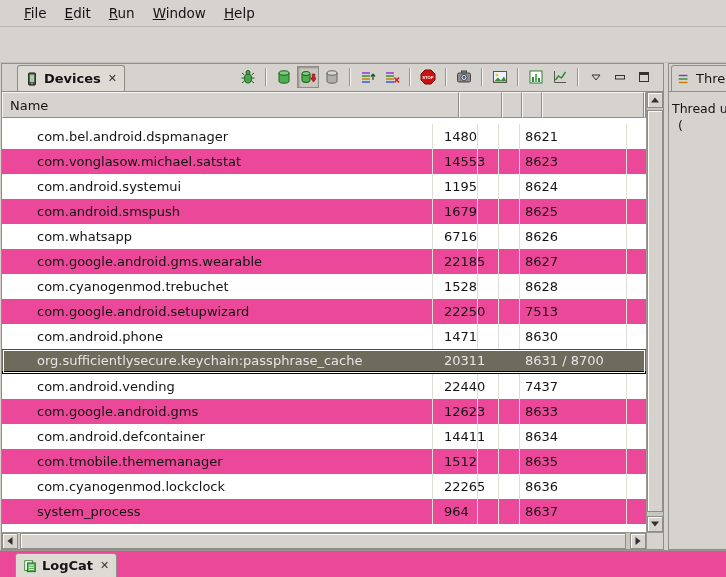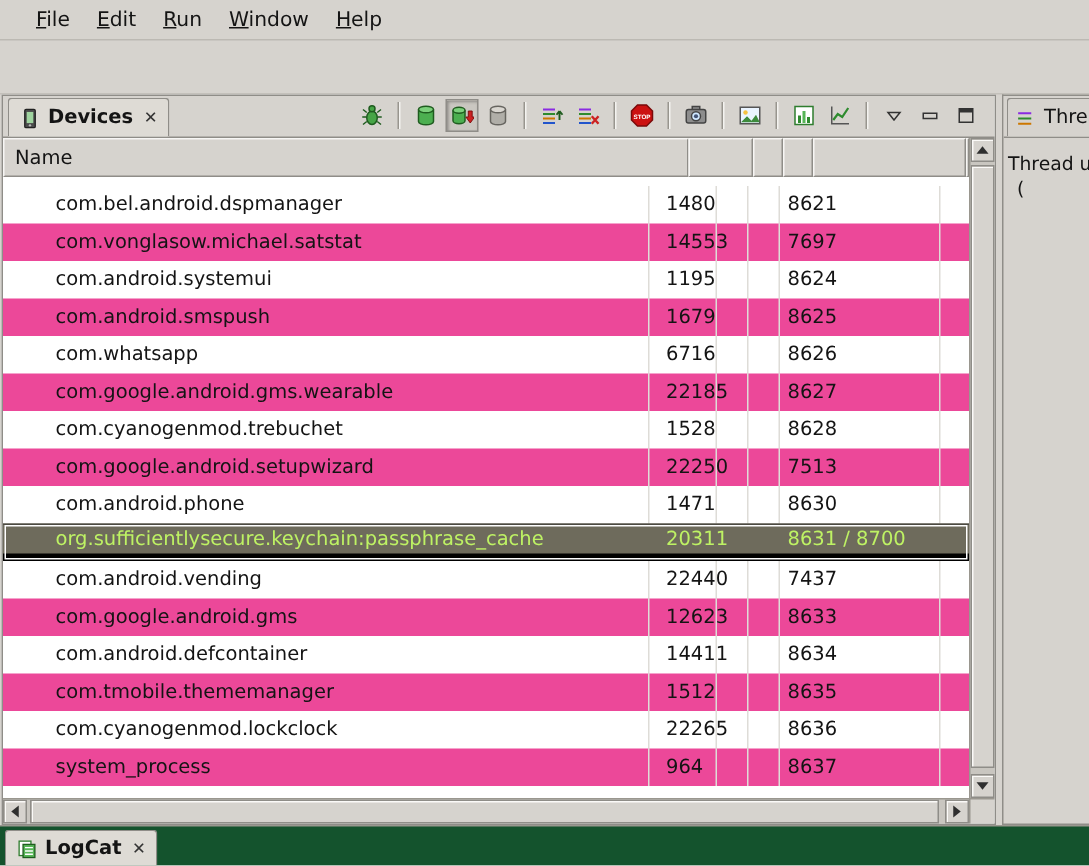--- a/index.html
+++ b/index.html
@@ -10,21 +10,21 @@
   .menubar{position:absolute;top:0;left:0;width:100%;height:27px;display:flex;align-items:center;padding-left:15px;border-bottom:1px solid #bcb9b3}
   .menu-item{display:inline-block;font-size:13.5px;padding:3px 9px}
   .menu-item::first-letter{text-decoration:underline}
 
   
   .toolbar-strip{position:absolute;top:27px;left:0;width:100%;height:36px;border-bottom:1px solid #c3c0ba}
 
   
   .devices-panel{position:absolute;top:63px;left:1px;width:663px;height:487px;background:#fff;border:1px solid #8f8d88}
   .tabbar{position:absolute;top:0;left:0;right:0;height:28px;background:#d6d3ce;border-bottom:1px solid #8f8d88;display:flex;align-items:flex-end}
-  .tab{display:flex;align-items:center;gap:5px;height:26px;margin-left:3px;padding:0 7px;background:#dedbd5;border:1px solid #8f8d88;border-bottom:none;border-radius:3px 3px 0 0;font-size:13px;white-space:nowrap}
+  .tab{display:flex;align-items:center;gap:5px;height:26px;margin-left:15px;padding:0 7px;background:#dedbd5;border:1px solid #8f8d88;border-bottom:none;border-radius:3px 3px 0 0;font-size:13px;white-space:nowrap}
   .tab .tab-label{font-weight:bold}
   .tab-close{font-size:11px;color:#333;margin-left:2px;line-height:1}
   .tab-icon{display:flex;align-items:center}
 
   .panel-toolbar{margin-left:auto;display:flex;align-items:center;height:28px;padding-right:8px;gap:2px}
   .tbtn{width:22px;height:22px;display:flex;align-items:center;justify-content:center;border:1px solid transparent}
   .tbtn.pressed{border:1px solid #8f8d88;background:#cac7c1;box-shadow:inset 1px 1px 2px rgba(0,0,0,.3)}
   .sep{width:2px;height:18px;border-left:1px solid #98958e;border-right:1px solid #f4f3f0;margin:0 4px}
 
   
@@ -41,21 +41,21 @@
   .tbody{position:absolute;top:54px;left:0;width:644px;bottom:17px;background:#fff;overflow:hidden;padding-top:6px}
   .trow{height:25px;display:flex;align-items:flex-end;font-size:13px}
   .trow.alt{background:#ec4899}
   .cell{height:100%;display:flex;align-items:center}
   .cell.cname{width:431px;padding-left:35px;white-space:nowrap;overflow:hidden;border-right:1px solid #dedcd7}
   .cell.cpid{width:45px;padding-left:11px;border-right:1px solid #dedcd7}
   .cell.c3{width:21px;border-right:1px solid #dedcd7}
   .cell.c4{width:21px;border-right:1px solid #dedcd7}
   .cell.cport{width:107px;padding-left:5px;white-space:nowrap;border-right:1px solid #dedcd7}
   .cell.cfill{flex:1}
-  .trow.selected{background:var(--sel,#6e6b5c);color:#bef264;outline:1px solid #fff;outline-offset:-2px;border-top:1px solid #4c4a42;border-bottom:5px solid #000000;position:relative;z-index:2}
+  .trow.selected{background:var(--sel,#6e6b5c);color:#e5e5e5;outline:1px solid #fff;outline-offset:-2px;border-top:1px solid #4c4a42;border-bottom:3px solid #000000;position:relative;z-index:2}
   .trow.selected .cell{border-right-color:transparent}
 
   
   .vscroll{position:absolute;top:28px;right:0;width:17px;bottom:17px;background:#c9c6c0;border-left:1px solid #9a978f}
   .sb-btn{position:absolute;left:0;width:16px;height:16px;background:#d6d3ce;border:1px solid #8f8d88;box-shadow:inset 1px 1px 0 #fbfaf8}
   .sb-btn.up{top:0}.sb-btn.down{bottom:0}
   .arrow{position:absolute;left:50%;top:50%;transform:translate(-50%,-50%);width:0;height:0}
   .arrow.n{border-left:4px solid transparent;border-right:4px solid transparent;border-bottom:5px solid #2f2f2f}
   .arrow.s{border-left:4px solid transparent;border-right:4px solid transparent;border-top:5px solid #2f2f2f}
   .arrow.w{border-top:4px solid transparent;border-bottom:4px solid transparent;border-right:5px solid #2f2f2f}
@@ -69,21 +69,21 @@
 
   
   .threads-panel{position:absolute;top:63px;left:668px;width:58px;height:487px;background:#d6d3ce;border:1px solid #8f8d88;border-right:none;overflow:hidden}
   .threads-panel .tabbar{position:absolute}
   .threads-panel .tab{background:#d6d3ce;padding:0 5px;margin-left:2px}
   .threads-panel .tab .tab-label{font-weight:normal}
   .threads-msg{position:absolute;top:28px;left:0;right:0;padding:8px 0 0 3px;font-size:12.5px;line-height:17px;white-space:nowrap}
   .threads-msg .l2{padding-left:6px}
 
   
-  .bottom-bar{position:absolute;top:550px;left:0;width:726px;height:27px;background:#14532d;border-top:1px solid #9a978f}
+  .bottom-bar{position:absolute;top:550px;left:0;width:726px;height:27px;background:#ec4899;border-top:1px solid #9a978f}
   .bottom-bar .tab{margin-top:2px;height:24px;float:left}
 </style>
 </head>
 <body>
 
 <div class="menubar">
   <span class="menu-item">File</span>
   <span class="menu-item">Edit</span>
   <span class="menu-item">Run</span>
   <span class="menu-item">Window</span>
@@ -229,21 +229,21 @@
       <div class="cell c3"></div>
       <div class="cell c4"></div>
       <div class="cell cport">8621</div>
       <div class="cell cfill"></div>
     </div>
       <div class="trow alt">
       <div class="cell cname">com.vonglasow.michael.satstat</div>
       <div class="cell cpid">14553</div>
       <div class="cell c3"></div>
       <div class="cell c4"></div>
-      <div class="cell cport">7697</div>
+      <div class="cell cport">8623</div>
       <div class="cell cfill"></div>
     </div>
       <div class="trow">
       <div class="cell cname">com.android.systemui</div>
       <div class="cell cpid">1195</div>
       <div class="cell c3"></div>
       <div class="cell c4"></div>
       <div class="cell cport">8624</div>
       <div class="cell cfill"></div>
     </div>

